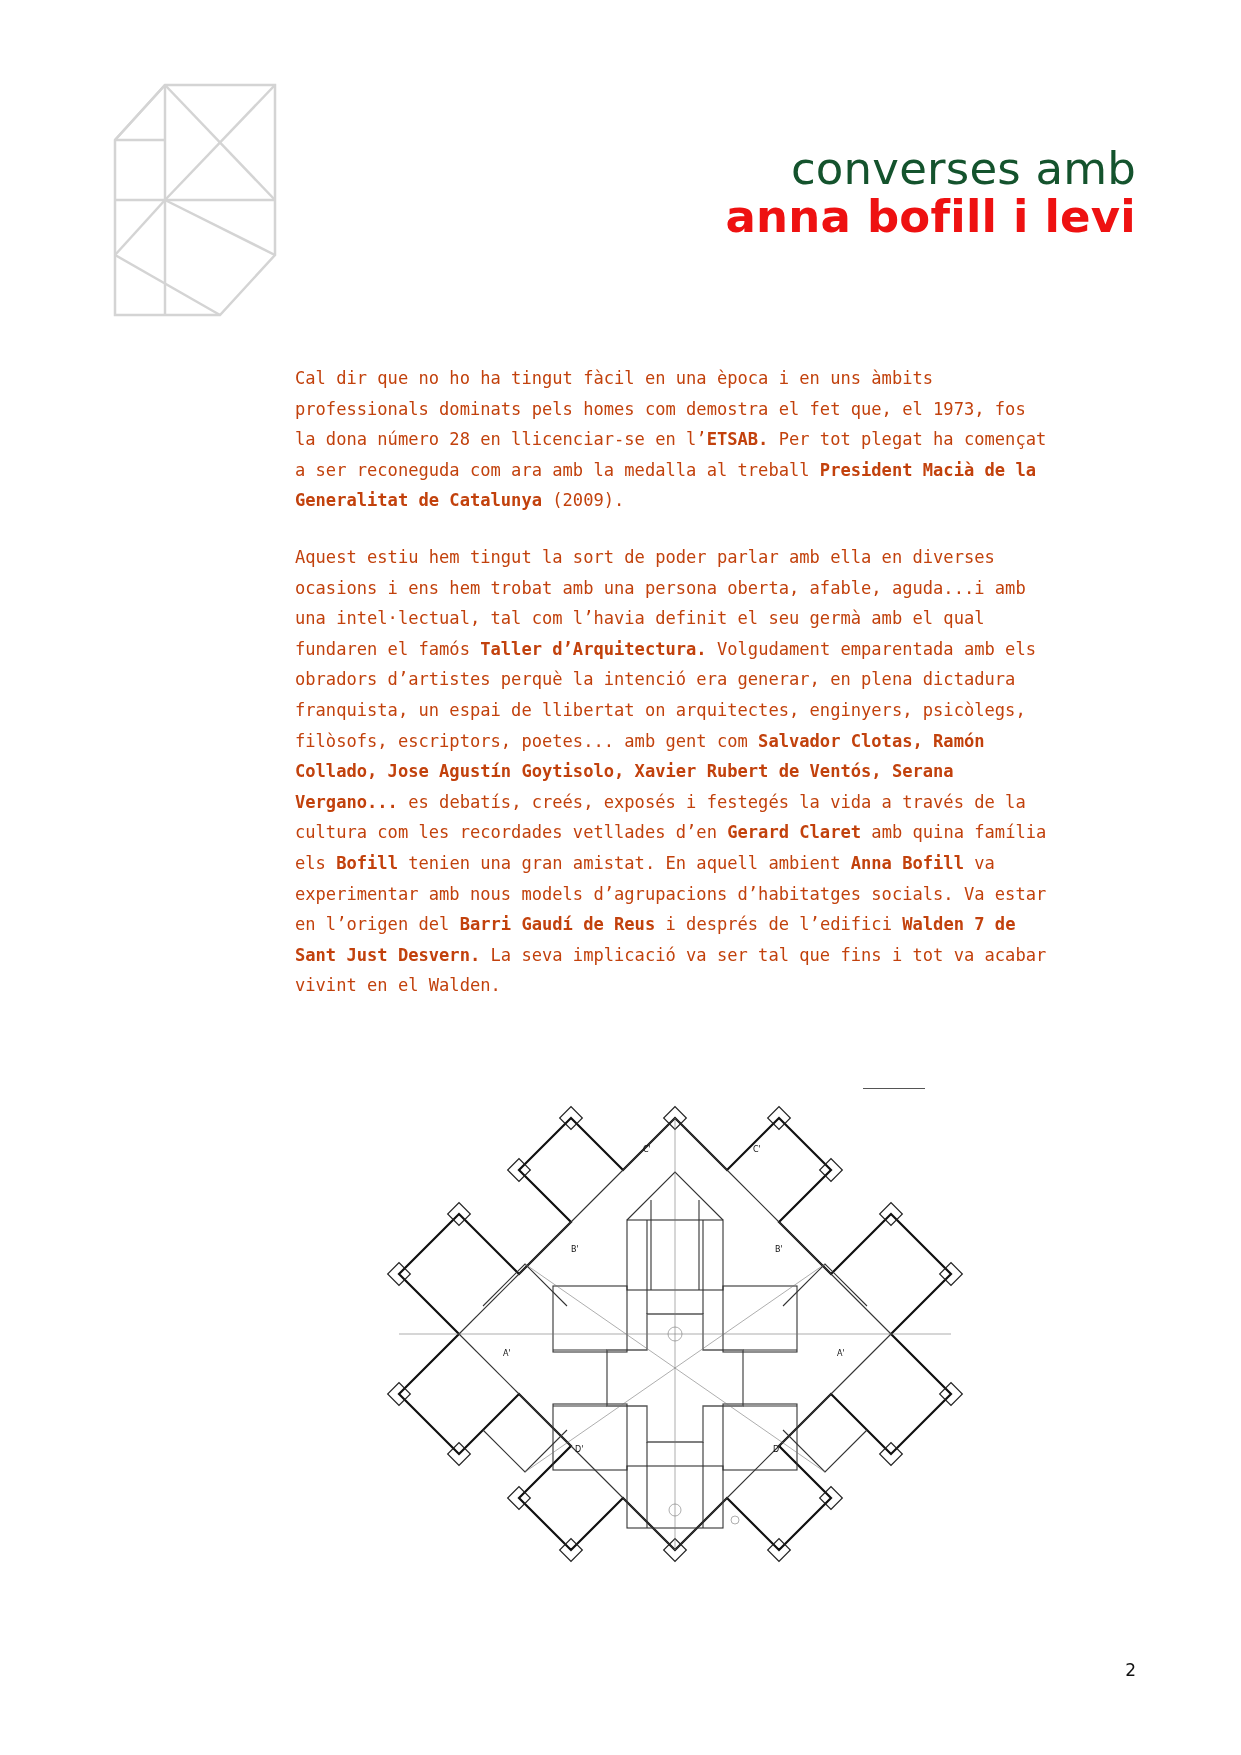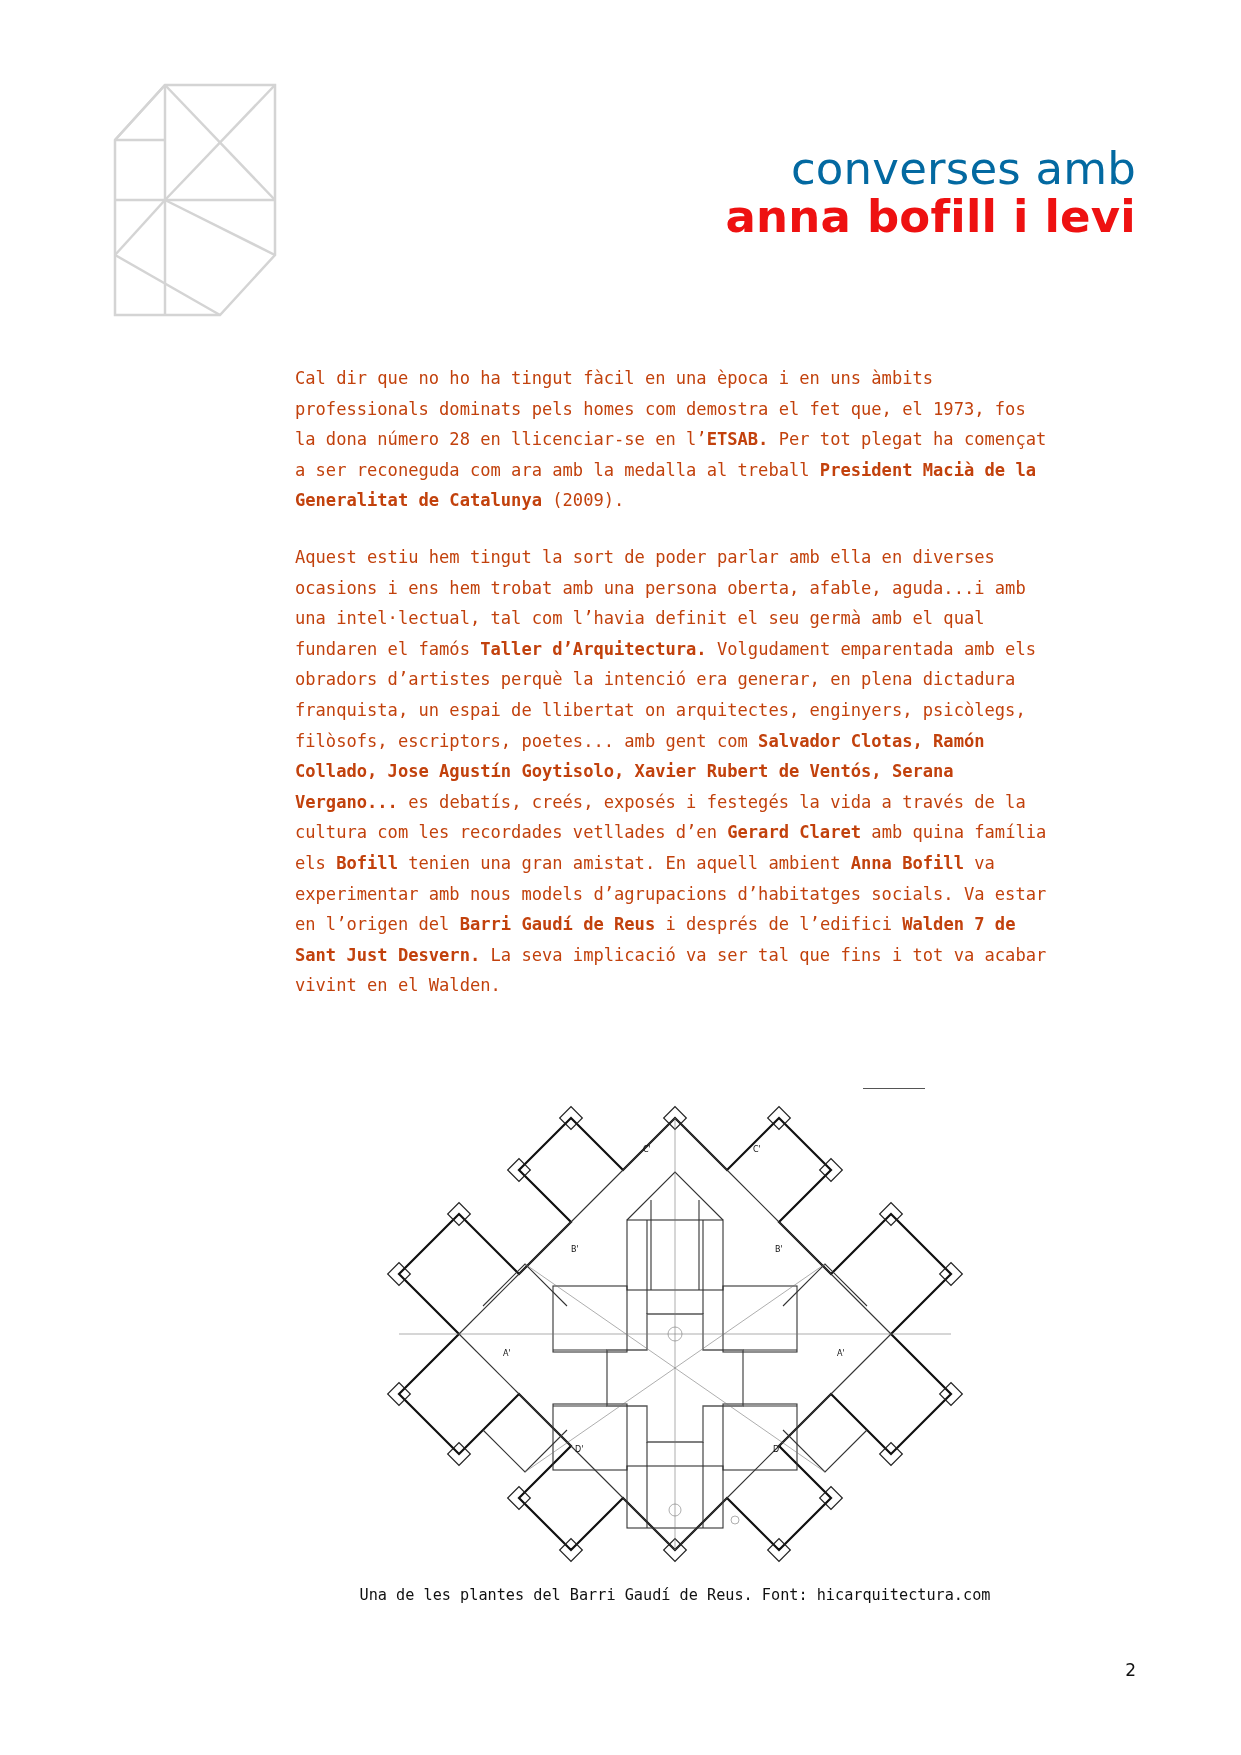--- a/index.html
+++ b/index.html
@@ -38,21 +38,21 @@
   .title-block {
     position: absolute;
     right: 0;
     top: 75px;
     text-align: right;
   }
   .title-line1 {
     font-family: "DejaVu Sans", sans-serif;
     font-size: 45px;
     font-weight: 400;
-    color: #0369a1;
+    color: #14532d;
     line-height: 1.05;
     letter-spacing: 0.2px;
   }
   .title-line2 {
     font-family: "DejaVu Sans", sans-serif;
     font-size: 45px;
     font-weight: 700;
     color: #ee1111;
     line-height: 1.12;
     letter-spacing: 0.2px;
@@ -231,17 +231,16 @@
           <text x="378" y="52">C'</text>
           <text x="196" y="152">B'</text>
           <text x="400" y="152">B'</text>
           <text x="128" y="256">A'</text>
           <text x="462" y="256">A'</text>
           <text x="200" y="352">D'</text>
           <text x="398" y="352">D'</text>
         </g>
       </svg>
     </div>
-    <div class="caption">Una de les plantes del Barri Gaudí de Reus. Font: hicarquitectura.com</div>
   </div>
 
   <div class="page-number">2</div>
 </div>
 
 </body></html>

